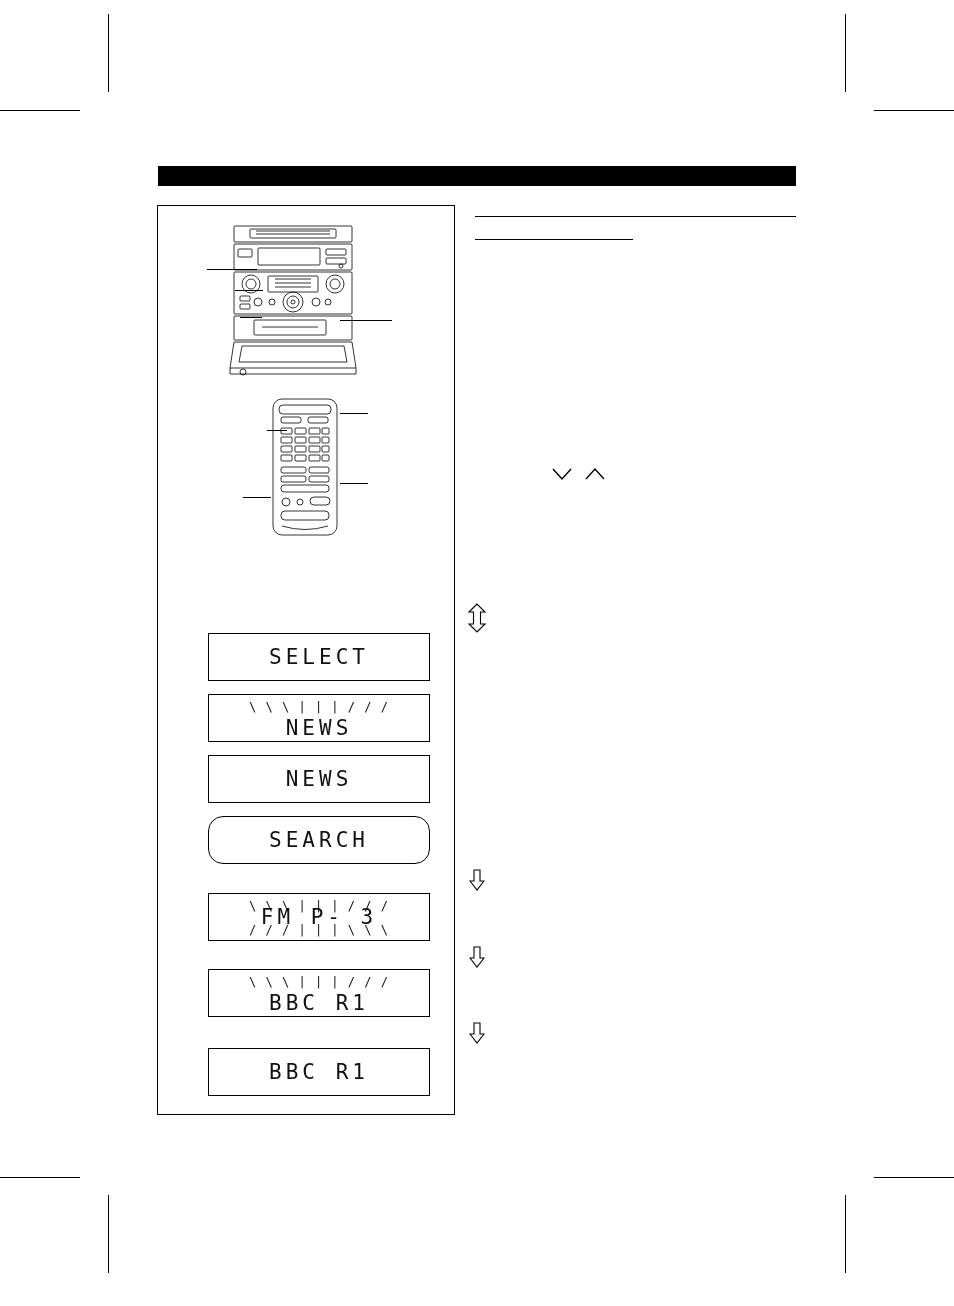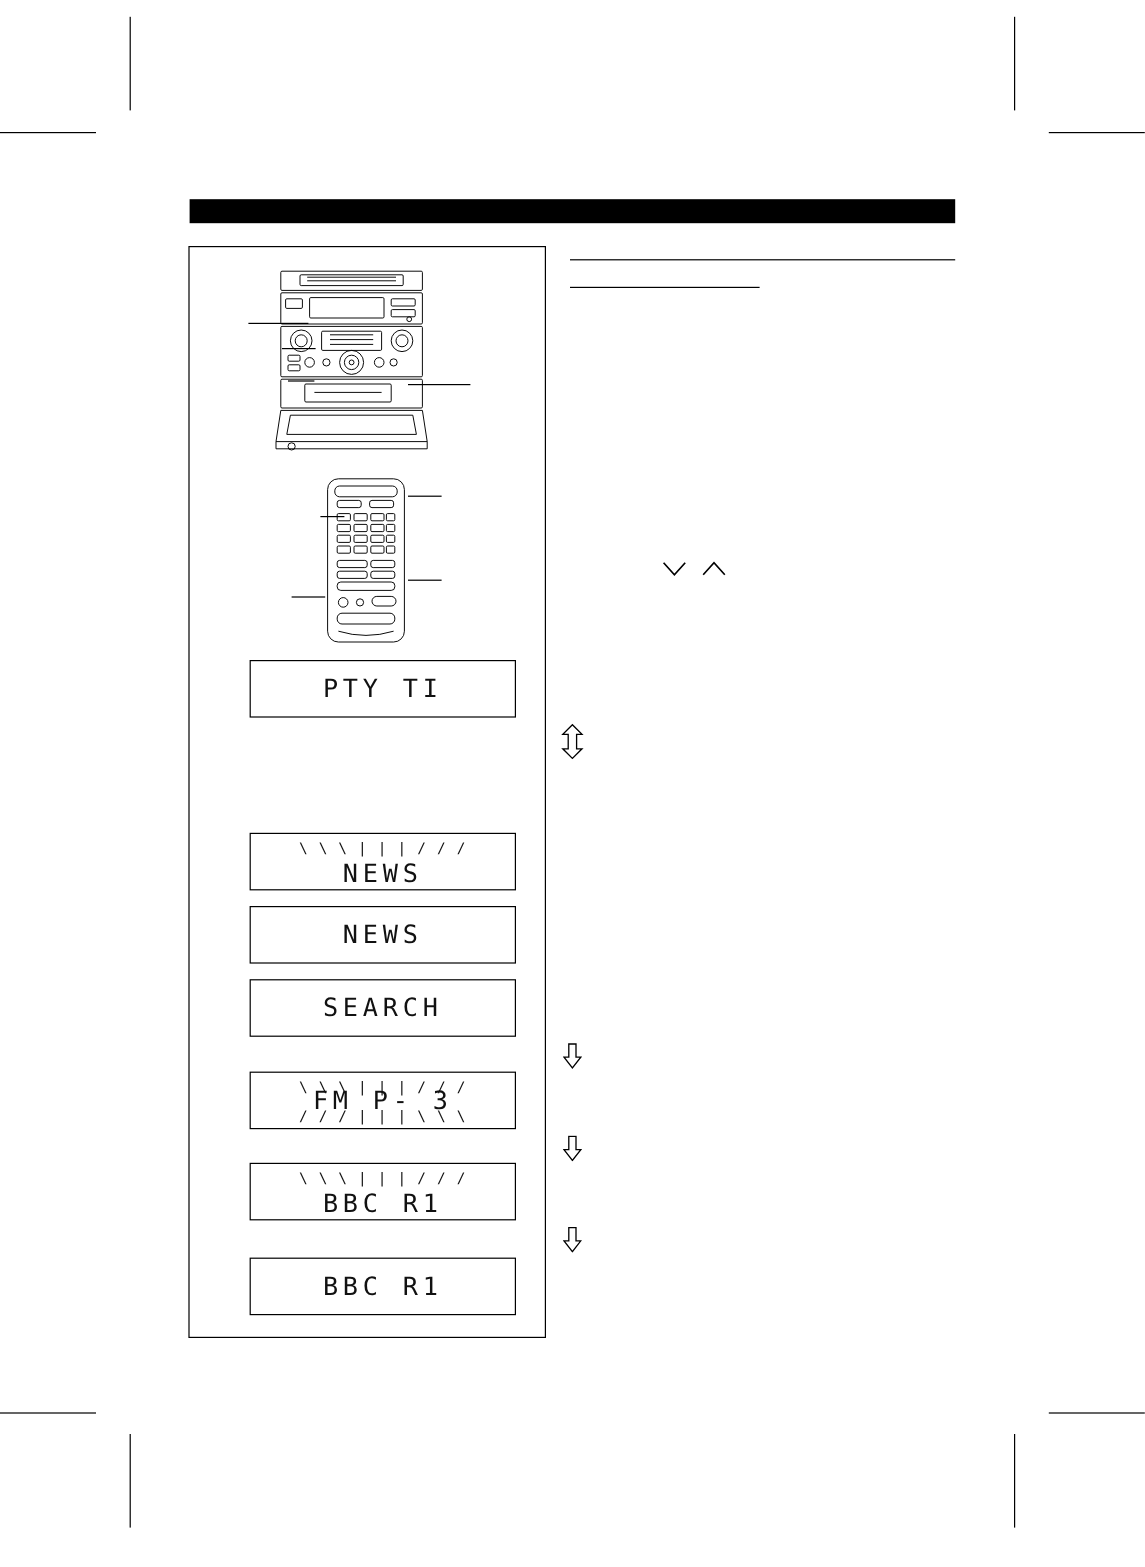--- a/index.html
+++ b/index.html
@@ -211,41 +211,41 @@
         <path d="M12 130 Q35 137 58 130"></path>
       </g>
     </svg>
   </div>
 
   <div class="lead" style="left:340px;top:413px;width:28px;"></div>
   <div class="lead" style="left:267px;top:430px;width:20px;"></div>
   <div class="lead" style="left:340px;top:483px;width:28px;"></div>
   <div class="lead" style="left:243px;top:497px;width:28px;"></div>
 
-  <div class="disp" style="top:550px;">
-    <div class="lcd">PTY TI</div>
-  </div>
 
   <div class="arrow" style="top:603px;">
     <svg width="22" height="30" viewBox="0 0 22 30">
       <path d="M11 1 L3 9 L7.5 9 L7.5 21 L3 21 L11 29 L19 21 L14.5 21 L14.5 9 L19 9 Z" fill="none" stroke="#000" stroke-width="1.1"></path>
     </svg>
   </div>
 
+  <div class="disp" style="top:633px;">
+    <div class="lcd">SELECT</div>
+  </div>
 
   <div class="disp" style="top:694px;">
     <div class="ticks">\ \ \ | | | / / /</div>
     <div class="lcd" style="padding-top:10px;">NEWS</div>
   </div>
 
   <div class="disp" style="top:755px;">
     <div class="lcd">NEWS</div>
   </div>
 
-  <div class="disp" style="top:816px;">
+  <div class="disp" style="top:816px;border-radius:15px;">
     <div class="lcd">SEARCH</div>
   </div>
 
   <div class="arrow" style="top:869px;">
     <svg width="16" height="22" viewBox="0 0 16 22">
       <path d="M5 1 L11 1 L11 12 L15 12 L8 21 L1 12 L5 12 Z" fill="none" stroke="#000" stroke-width="1.1"></path>
     </svg>
   </div>
 
   <div class="disp" style="top:893px;">

